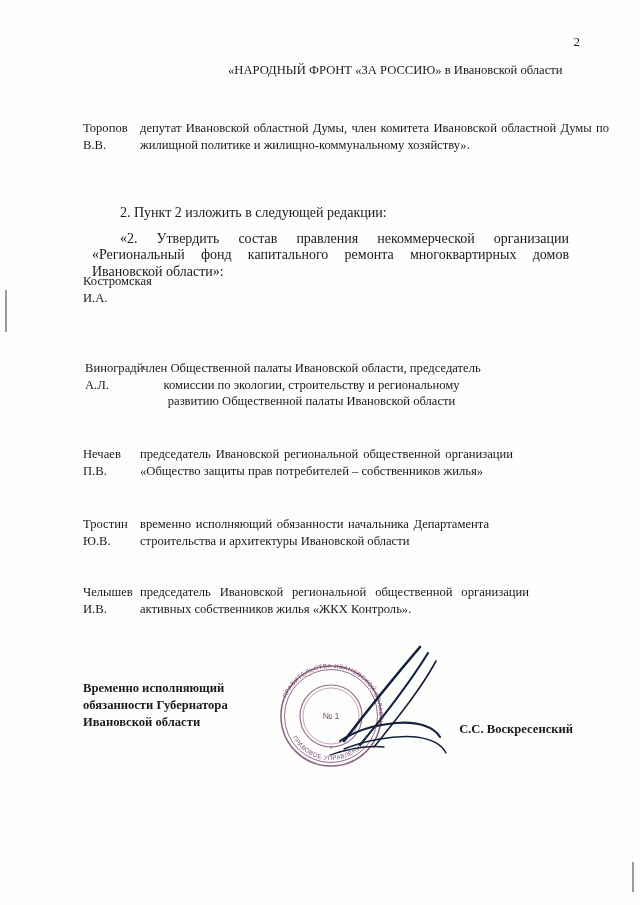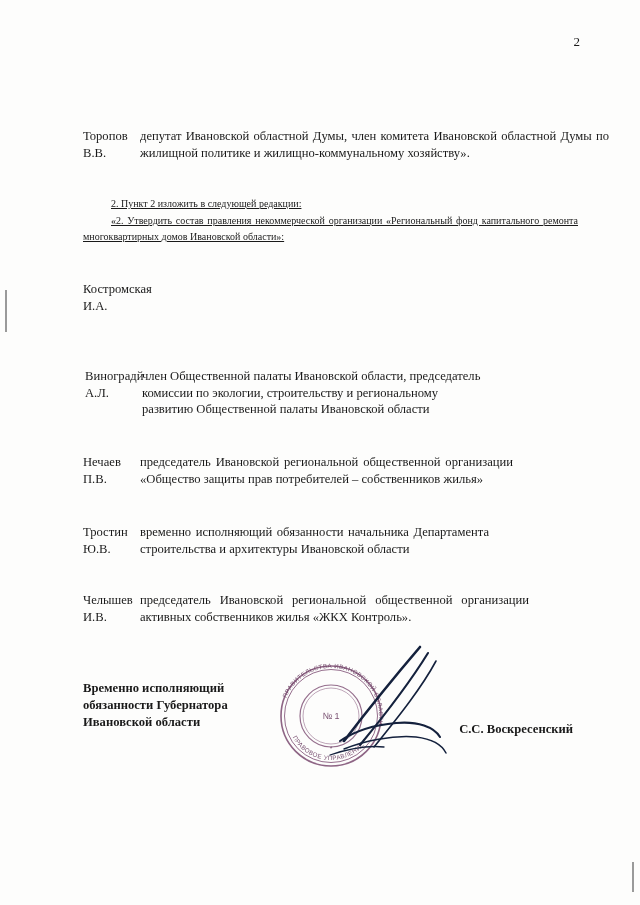--- a/index.html
+++ b/index.html
@@ -25,44 +25,43 @@
     position: absolute;
     top: 34px;
     right: 60px;
     font-size: 13px;
     font-family: "Liberation Serif", serif;
   }
   
   .row {
     display: flex;
     align-items: flex-start;
-    margin: 16px 0 0 0;
+    margin: 8px 0 0 0;
   }
   .name-col {
     width: 140px;
     flex: 0 0 140px;
     font-size: 12.6px;
     line-height: 16.5px;
     padding-left: 83px;
     box-sizing: border-box;
   }
   .desc-col {
     flex: 1 1 auto;
     font-size: 12.6px;
     line-height: 16.5px;
     text-align: justify;
     padding-right: 31px;
   }
-  .desc-col.nojust { text-align: left; }
+  .desc-col.nojust { text-align: center; }
   .para {
-    font-size: 10px;
+    font-size: 14px;
     line-height: 16.5px;
     text-align: justify;
-    margin: 0;
-    text-decoration: underline;
+    margin: 9px;
   }
   .block-head {
     position: absolute;
     left: 228px;
     top: 62px;
     width: 350px;
     font-size: 12.6px;
     line-height: 16.5px;
     text-align: justify;
   }
@@ -143,20 +142,21 @@
     background: #9a9a9a;
   }
 </style>
 </head>
 <body>
 
 <div class="page">
 
   <div class="page-number">2</div>
 
+  <div class="block-head">«НАРОДНЫЙ ФРОНТ «ЗА РОССИЮ» в Ивановской области</div>
 
   <div class="seg-a">
     <div class="row">
       <div class="name-col">Торопов В.В.</div>
       <div class="desc-col">депутат Ивановской областной Думы, член комитета Ивановской областной Думы по жилищной политике и жилищно-коммунальному хозяйству».</div>
     </div>
   </div>
 
   <div class="seg-b">
     <p class="para indent">2. Пункт 2 изложить в следующей редакции:</p>

